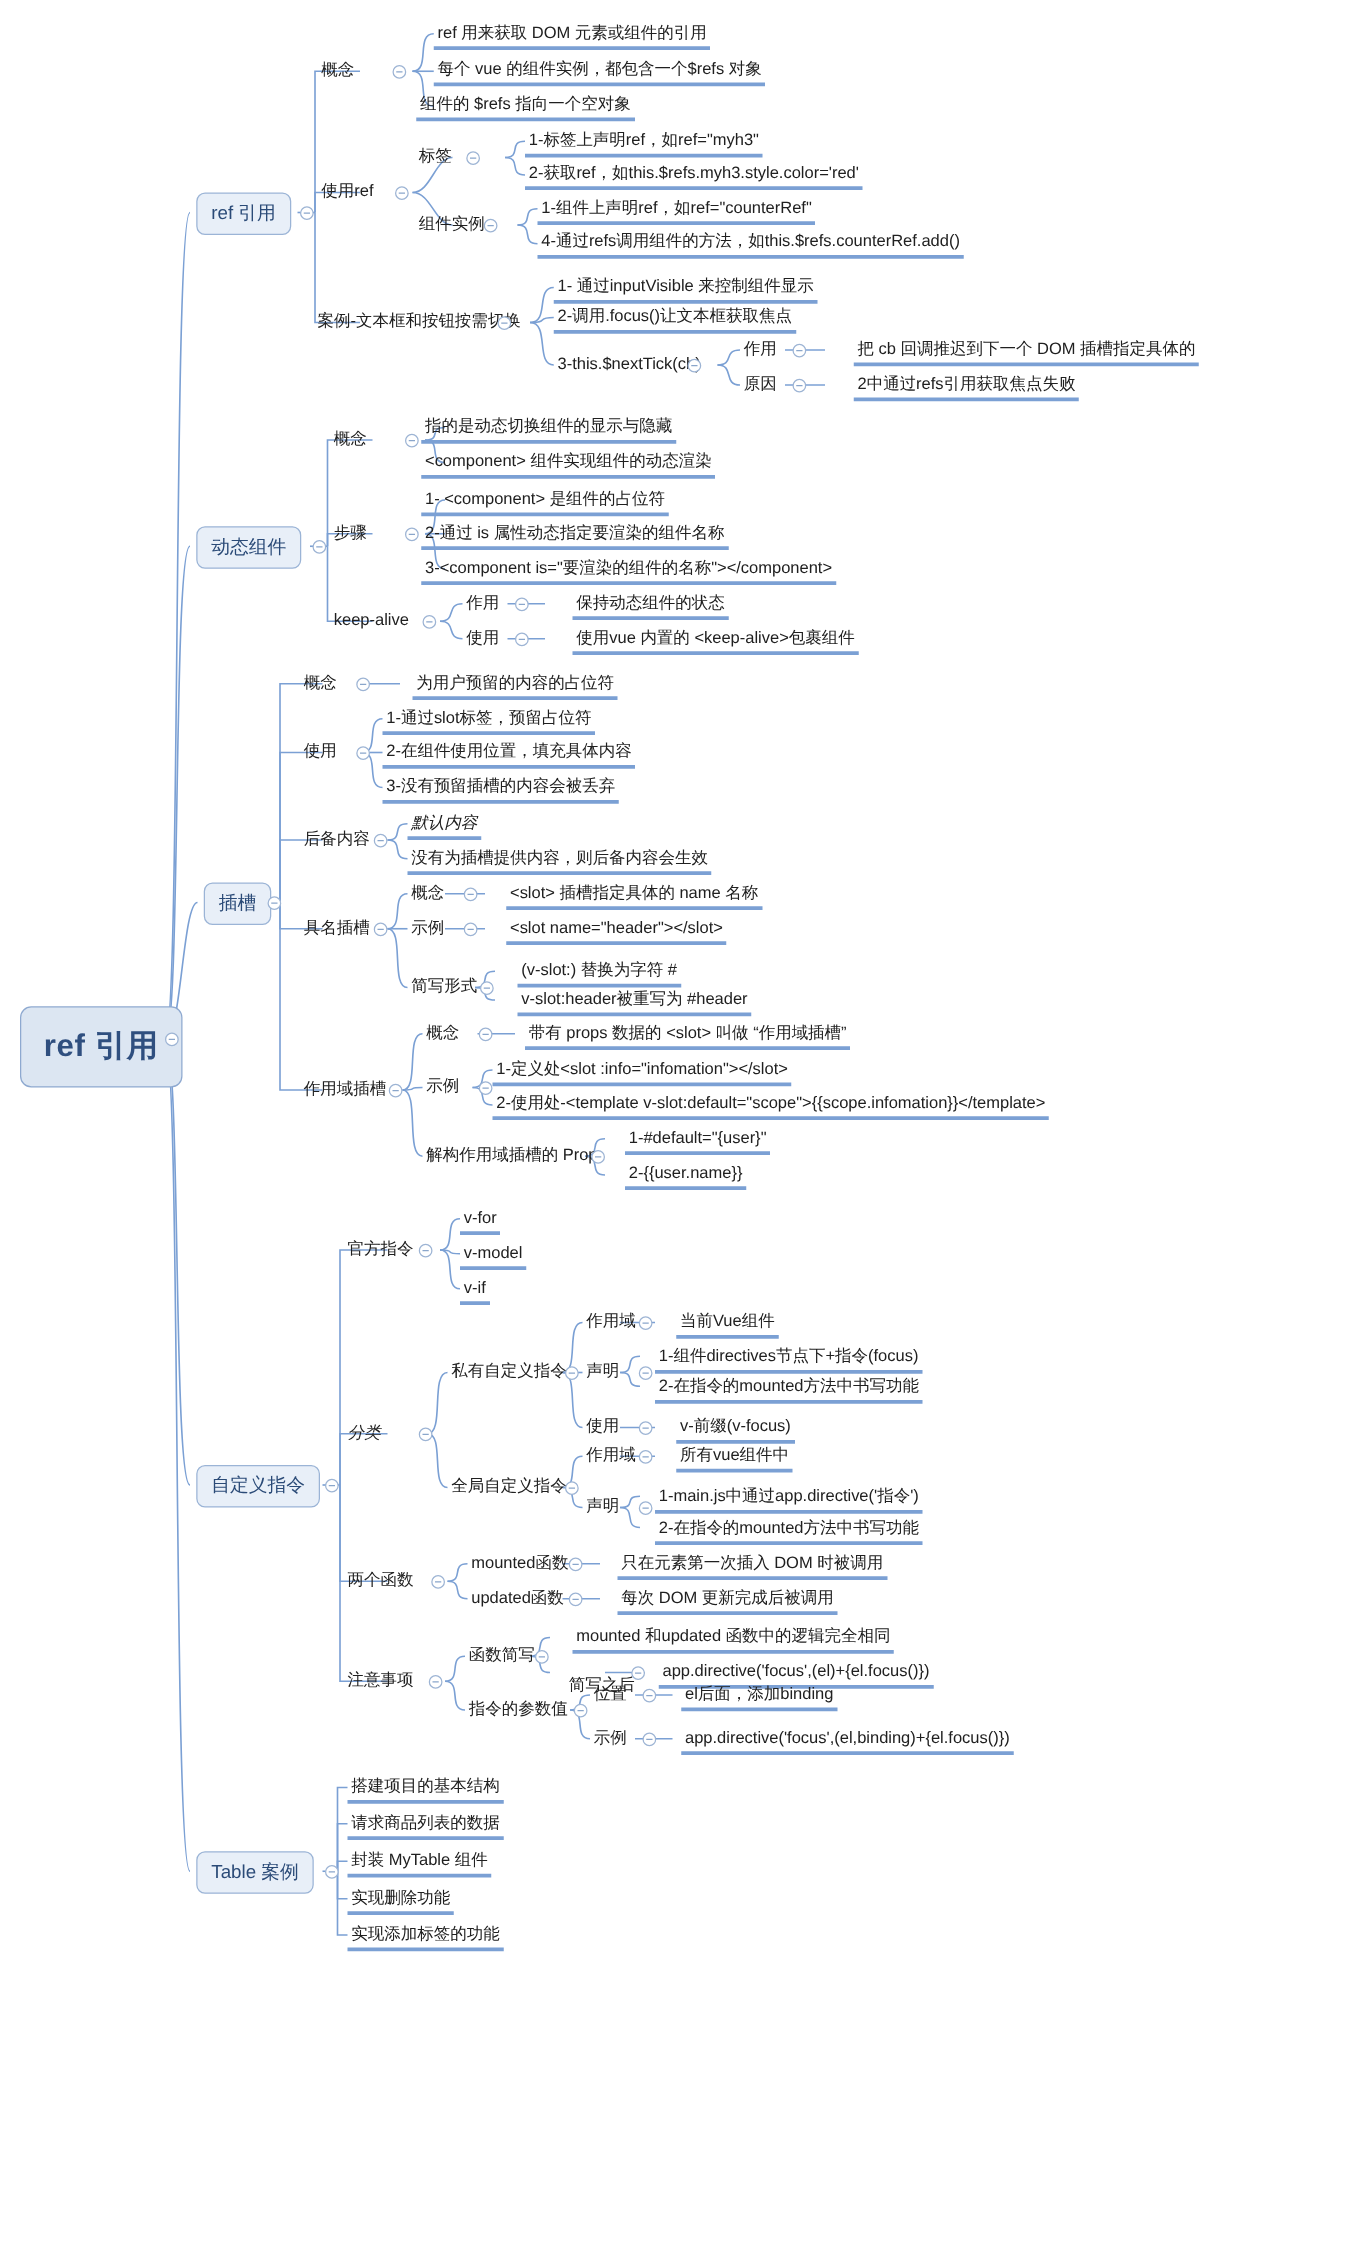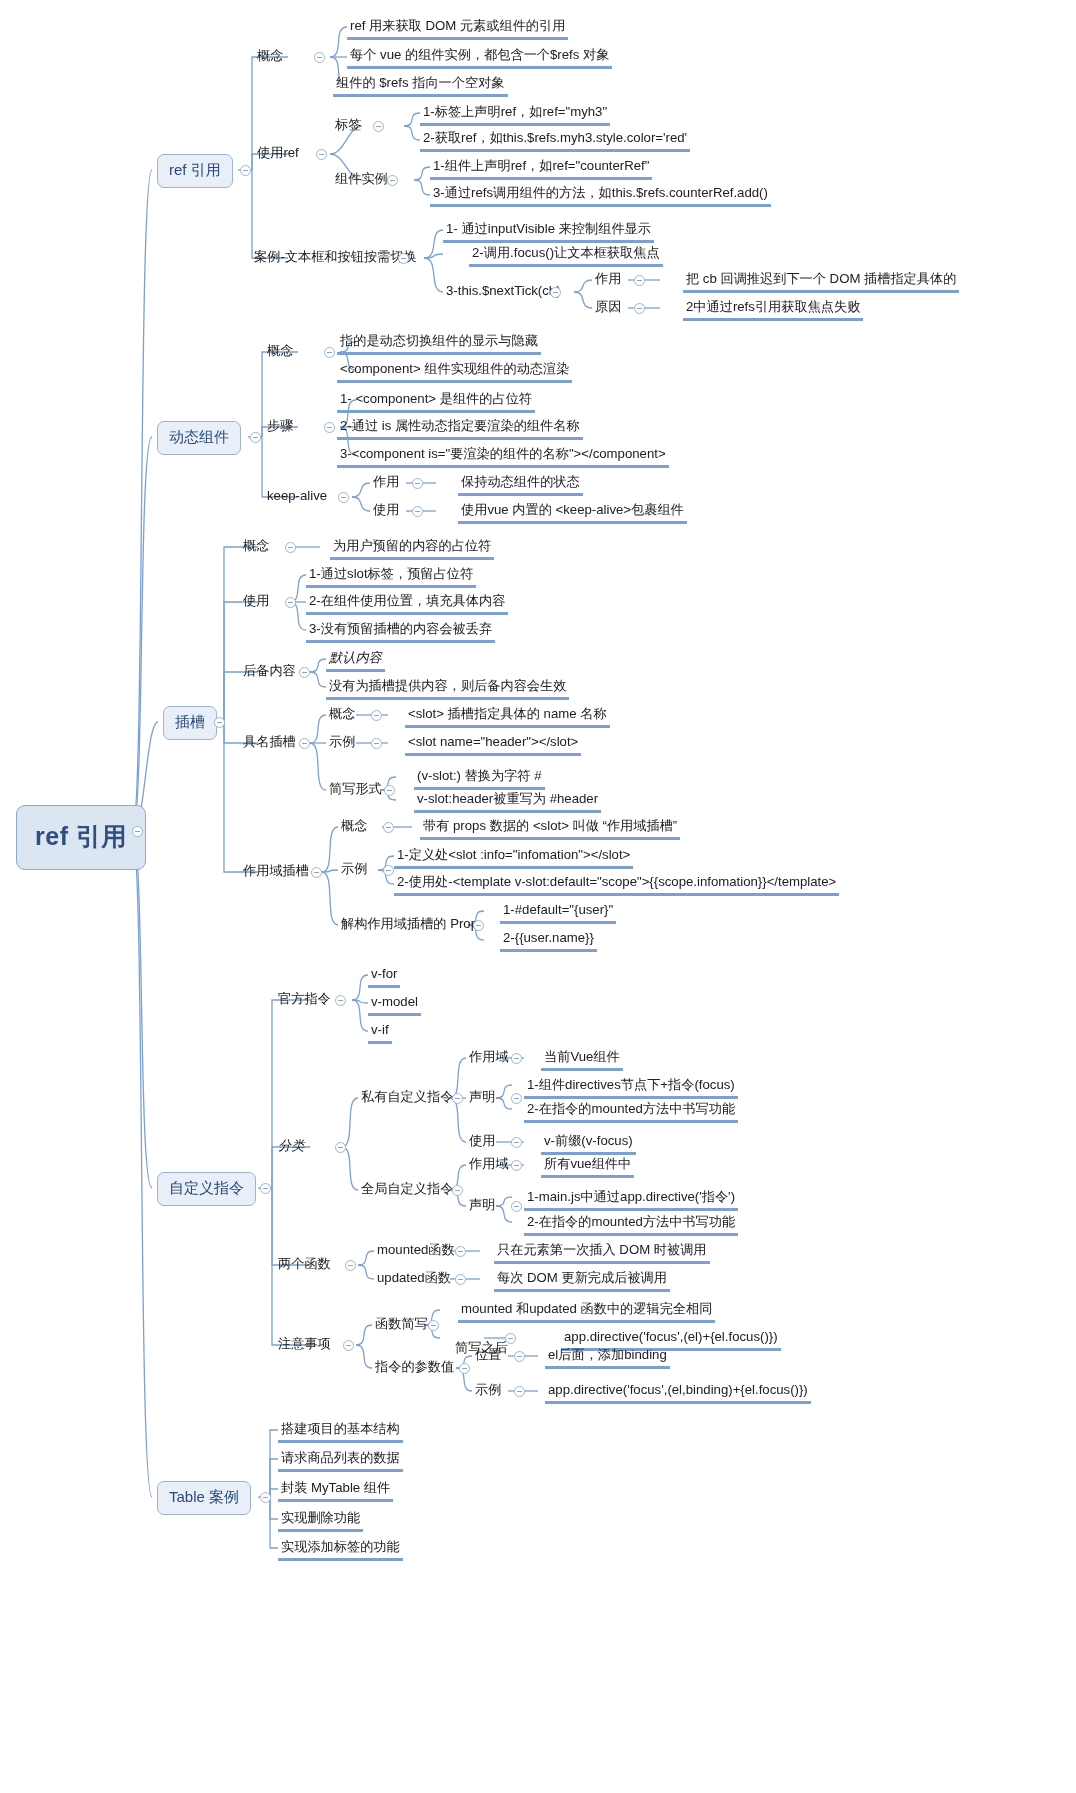--- a/index.html
+++ b/index.html
@@ -236,26 +236,26 @@
   <div class="node txt nb" style="left:254px;top:144px;">使用ref</div>
   <span class="toggle" style="left:316px;top:149px;"></span>
   <div class="node txt nb" style="left:332px;top:116px;">标签</div>
   <span class="toggle" style="left:373px;top:121px;"></span>
   <div class="node txt" style="left:420px;top:103px;">1-标签上声明ref，如ref="myh3"</div>
   <div class="node txt" style="left:420px;top:129px;">2-获取ref，如this.$refs.myh3.style.color='red'</div>
 
   <div class="node txt nb" style="left:332px;top:170px;">组件实例</div>
   <span class="toggle" style="left:387px;top:175px;"></span>
   <div class="node txt" style="left:430px;top:157px;">1-组件上声明ref，如ref="counterRef"</div>
-  <div class="node txt" style="left:430px;top:184px;">3-通过refs调用组件的方法，如this.$refs.counterRef.add()</div>
+  <div class="node txt" style="left:430px;top:184px;">4-通过refs调用组件的方法，如this.$refs.counterRef.add()</div>
 
   <div class="node txt nb" style="left:251px;top:248px;">案例-文本框和按钮按需切换</div>
   <span class="toggle" style="left:398px;top:253px;"></span>
   <div class="node txt" style="left:443px;top:220px;">1- 通过inputVisible 来控制组件显示</div>
-  <div class="node txt" style="left:443px;top:244px;margin-left:26px;">2-调用.focus()让文本框获取焦点</div>
+  <div class="node txt" style="left:443px;top:244px;">2-调用.focus()让文本框获取焦点</div>
   <div class="node txt nb" style="left:443px;top:282px;">3-this.$nextTick(cb)</div>
   <span class="toggle" style="left:550px;top:287px;"></span>
   <div class="node txt nb" style="left:592px;top:270px;">作用</div>
   <span class="toggle" style="left:634px;top:275px;"></span>
   <div class="node txt" style="left:683px;top:270px;">把 cb 回调推迟到下一个 DOM 插槽指定具体的</div>
   <div class="node txt nb" style="left:592px;top:298px;">原因</div>
   <span class="toggle" style="left:634px;top:303px;"></span>
   <div class="node txt" style="left:683px;top:298px;">2中通过refs引用获取焦点失败</div>
 
   <div class="node lvl1" style="left:157px;top:421px;">动态组件</div>
@@ -370,21 +370,21 @@
   <span class="toggle" style="left:455px;top:1274px;"></span>
   <div class="node txt" style="left:494px;top:1269px;">每次 DOM 更新完成后被调用</div>
 
   <div class="node txt nb" style="left:275px;top:1335px;">注意事项</div>
   <span class="toggle" style="left:343px;top:1340px;"></span>
   <div class="node txt nb" style="left:372px;top:1315px;">函数简写</div>
   <span class="toggle" style="left:428px;top:1320px;"></span>
   <div class="node txt" style="left:458px;top:1300px;">mounted 和updated 函数中的逻辑完全相同</div>
   <div class="node txt nb" style="left:452px;top:1328px;margin-top:11px;">简写之后</div>
   <span class="toggle" style="left:505px;top:1333px;"></span>
-  <div class="node txt" style="left:561px;top:1328px;">app.directive('focus',(el)+{el.focus()})</div>
+  <div class="node txt" style="left:527px;top:1328px;">app.directive('focus',(el)+{el.focus()})</div>
   <div class="node txt nb" style="left:372px;top:1358px;">指令的参数值</div>
   <span class="toggle" style="left:459px;top:1363px;"></span>
   <div class="node txt nb" style="left:472px;top:1346px;">位置</div>
   <span class="toggle" style="left:514px;top:1351px;"></span>
   <div class="node txt" style="left:545px;top:1346px;">el后面，添加binding</div>
   <div class="node txt nb" style="left:472px;top:1381px;">示例</div>
   <span class="toggle" style="left:514px;top:1386px;"></span>
   <div class="node txt" style="left:545px;top:1381px;">app.directive('focus',(el,binding)+{el.focus()})</div>
 
   <div class="node lvl1" style="left:157px;top:1481px;">Table 案例</div>

